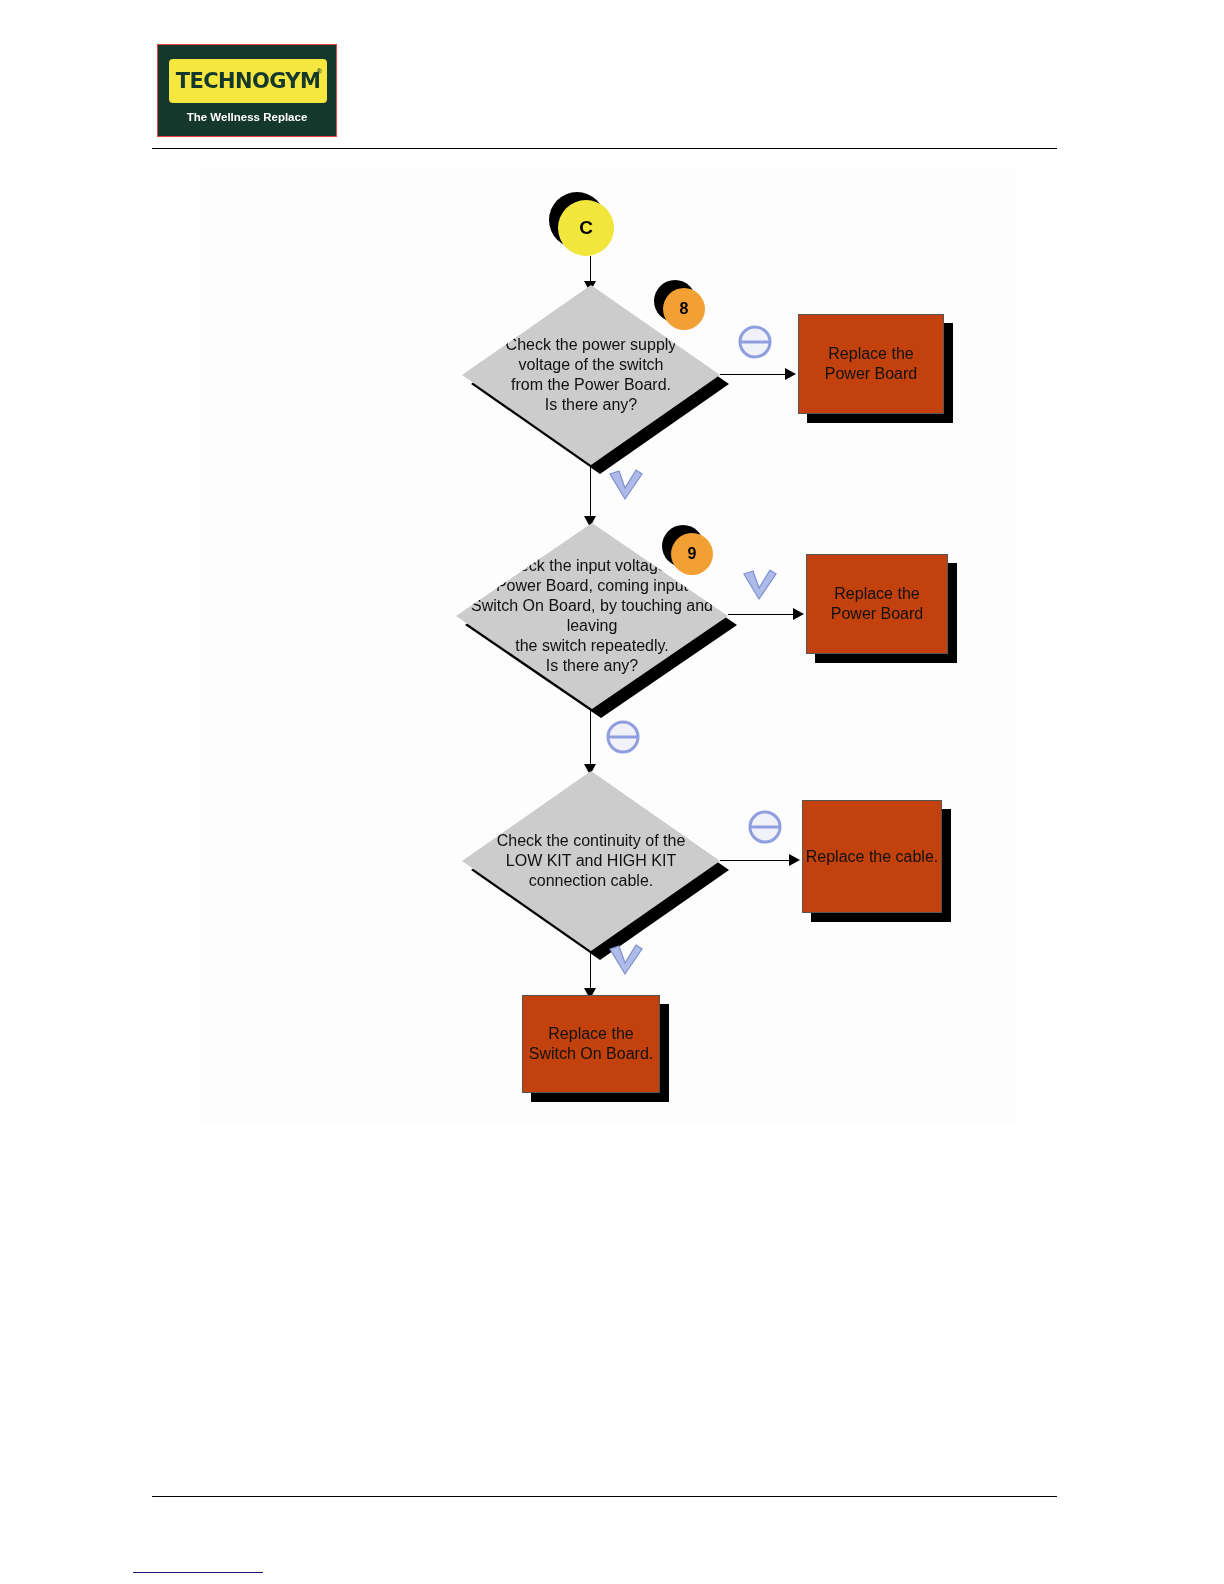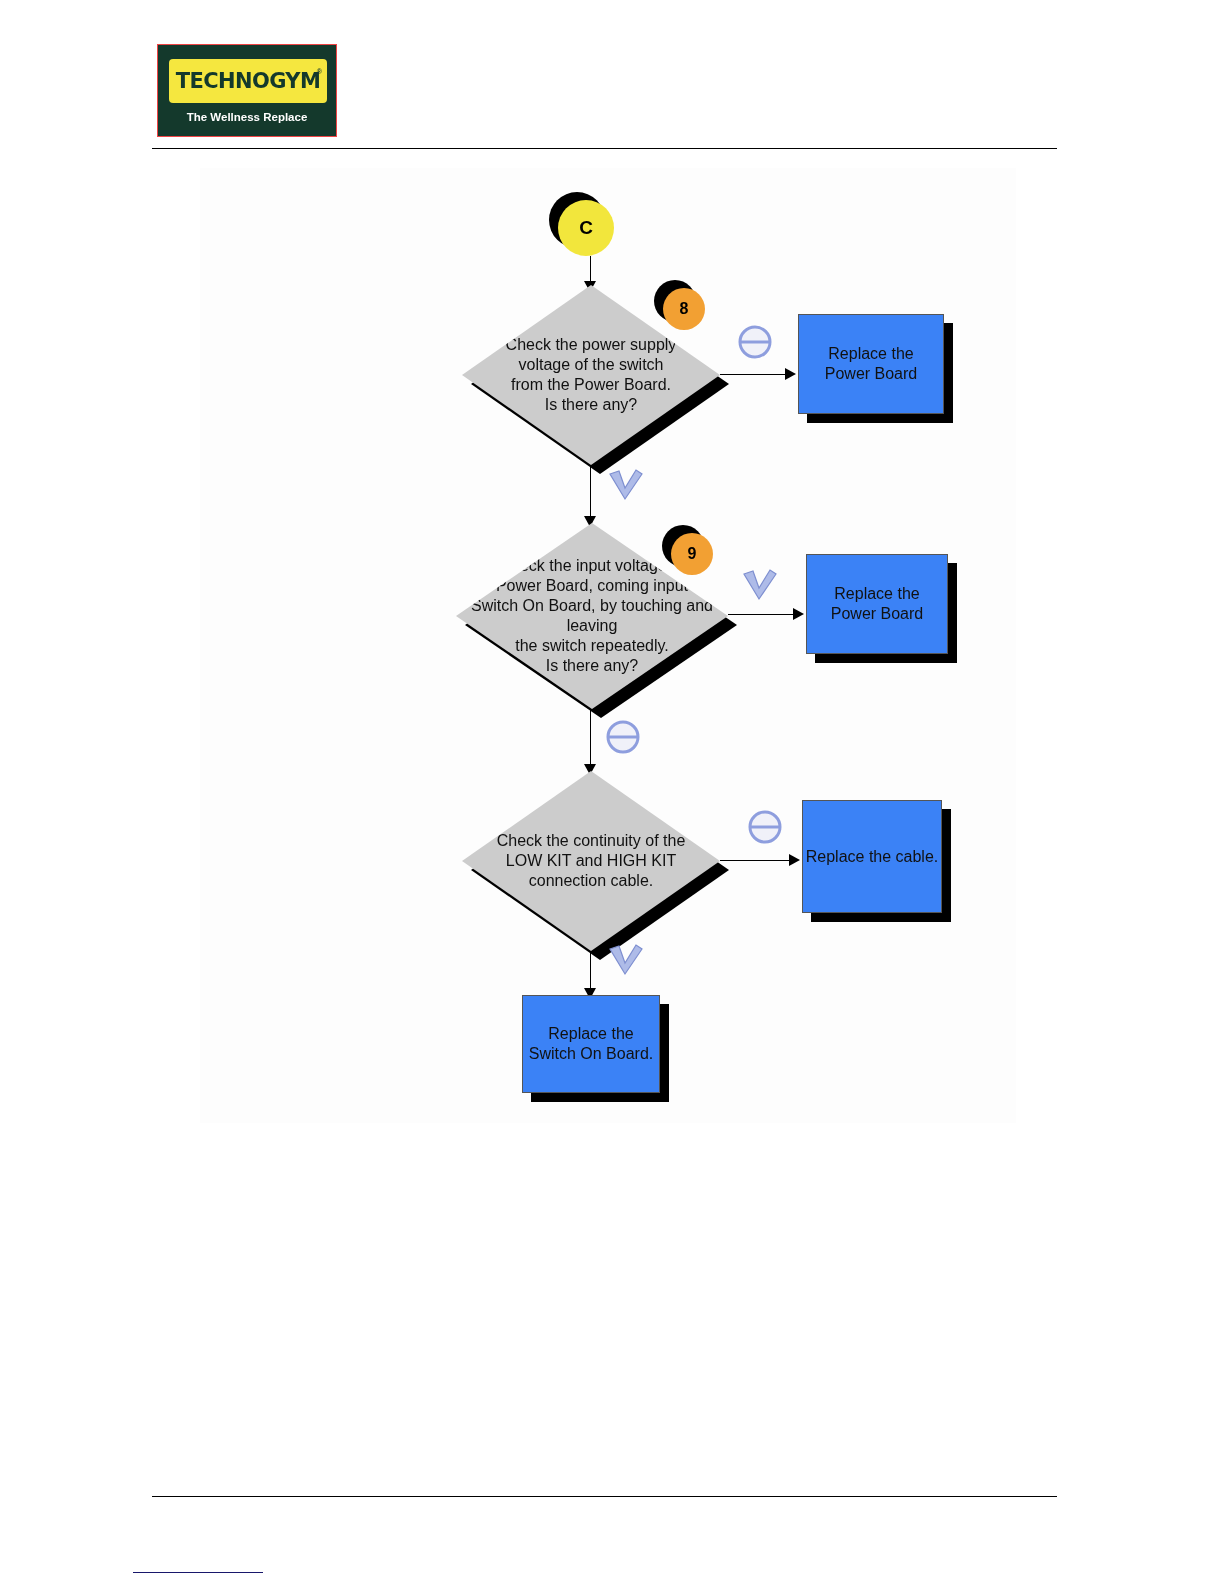--- a/index.html
+++ b/index.html
@@ -116,21 +116,21 @@
   .box-shadow {
     position: absolute;
     left: 9px; top: 9px;
     width: 100%; height: 100%;
     background: #000000;
   }
   .box-face {
     position: absolute;
     left: 0; top: 0;
     width: 100%; height: 100%;
-    background: #3b82f6;
+    background: #c2410c;
     border: 1px solid #555555;
     display: flex; align-items: center; justify-content: center;
   }
 
   
   .circle-wrap { position: absolute; }
   .circle-shadow {
     position: absolute;
     left: -9px; top: -8px;
     width: 100%; height: 100%;

